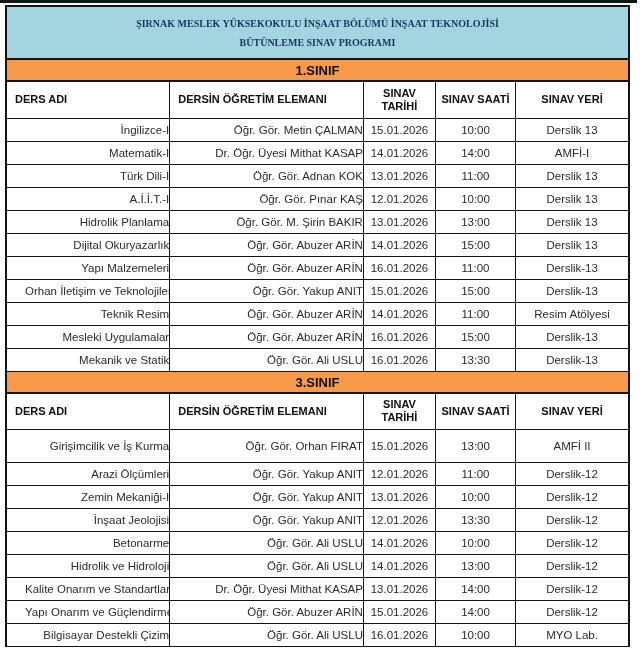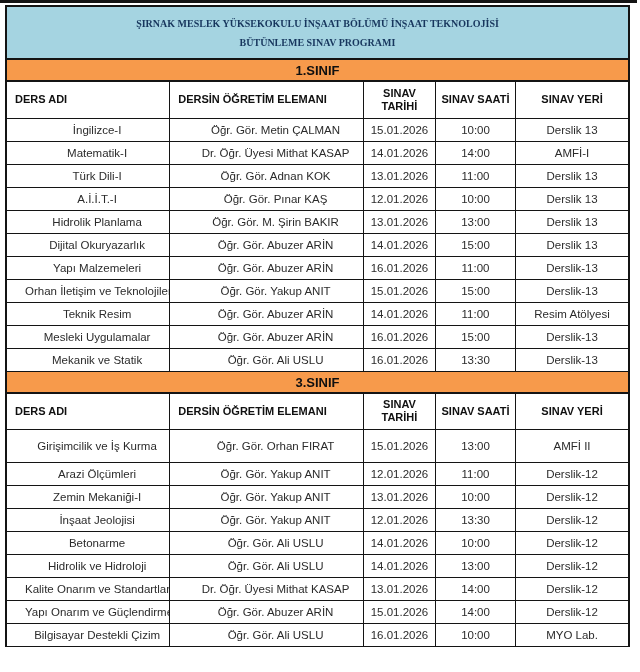--- a/index.html
+++ b/index.html
@@ -70,21 +70,21 @@
   th:nth-child(1),th:nth-child(2){text-align:left;padding-left:8px;}
   th:nth-child(4),th:nth-child(5){white-space:nowrap;}
 
   td{
     font-size:11.5px;
     color:var(--cell-text);
     height:23px;
     text-align:center;
     white-space:nowrap;
   }
-  td:nth-child(1),td:nth-child(2){text-align:center;padding-left:18px;}
+  td:nth-child(1),td:nth-child(2){text-align:right;padding-left:18px;}
 
   .section-2 tbody tr:first-child td{height:33px;}
 
   
   th:first-child,td:first-child{border-left:none;}
   th:last-child,td:last-child{border-right:none;}
   thead tr th{border-top:none;}
 </style>
 </head>
 <body>

